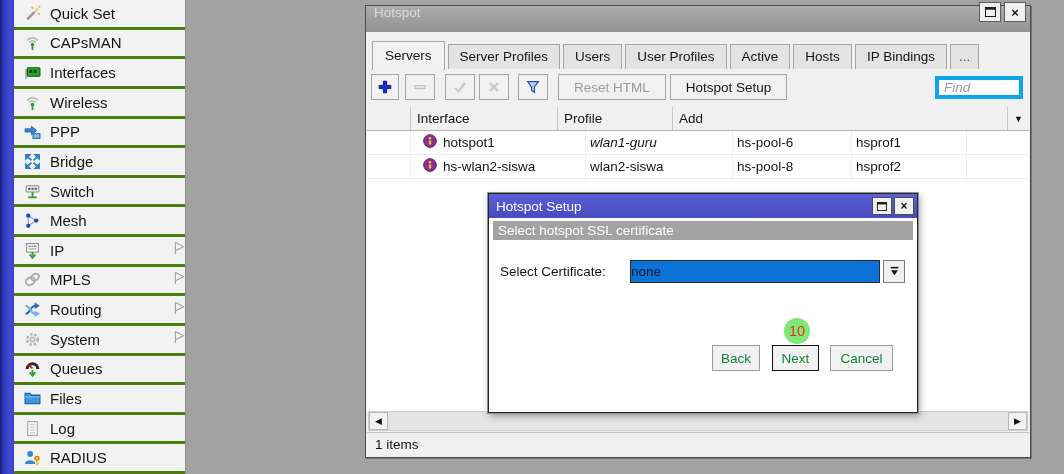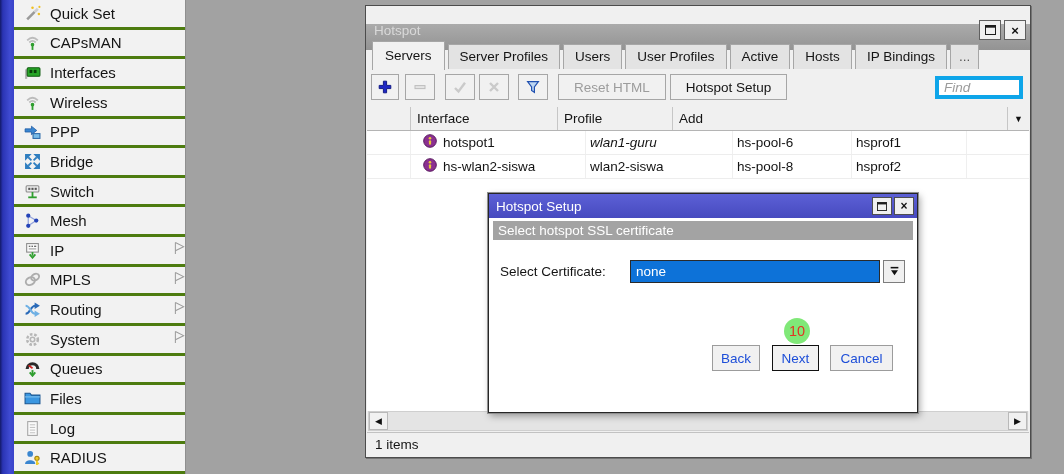--- a/index.html
+++ b/index.html
@@ -15,21 +15,21 @@
            border-bottom:3px solid #4d7c0f; cursor:default; }
   .sitem .slabel { font-size:15px; color:#141414; flex:1; }
   .sicon { width:18px; height:18px; display:flex; align-items:center; justify-content:center; }
   .sicon svg { width:17px; height:17px; }
   .sarrow svg { width:11px; height:13px; }
 
   
   .window { position:absolute; left:365px; top:5px; width:666px; height:453px; background:#f0f0f0;
             border:1px solid #4c4c4c; box-shadow:1px 1px 0 rgba(60,60,60,.45); }
   .titlebar { height:26px; background:linear-gradient(#ababab,#939393); display:flex; align-items:center;
-              padding:0 4px 14px 8px;margin-top:18px; }
+              padding:0 4px 14px 8px; }
   .titlebar .ttext { font-size:13.5px; color:#d9d9d9; }
   .winbtns { margin-left:auto; display:flex; gap:3px; }
   .wbtn { width:22px; height:20px; background:#f0f0f0; border:1px solid #5f5f5f; display:flex;
           align-items:center; justify-content:center; font-size:13px; font-weight:bold; color:#111; padding:0; }
   .wbtn svg { width:11px; height:10px; }
 
   .tabs { position:absolute; left:6px; top:33px; right:6px; height:30px; display:flex; align-items:flex-end; }
   .tab { background:#e3e3e3; border:1px solid #a6a6a6; border-bottom:none; padding:4px 11px 5px;
          font-size:13.5px; color:#141414; margin-right:3px; white-space:nowrap; }
   .tab.active { background:#f1f1f1; padding:6px 12px 7px; margin-bottom:-1px; z-index:2; }
@@ -81,28 +81,28 @@
   .dtitle .ttext { font-size:13.5px; color:#fff; }
   .dbtns { margin-left:auto; display:flex; gap:2px; }
   .dbtn { width:20px; height:18px; background:#f0f0f0; border:1px solid #4f4f4f; display:flex; align-items:center;
           justify-content:center; font-size:12px; font-weight:bold; color:#111; padding:0; }
   .dbtn svg { width:10px; height:9px; }
   .banner { margin:3px 4px 0; height:19px; background:#a3a3a3; color:#fff; font-size:13.5px;
             display:flex; align-items:center; padding-left:5px; }
   .dbody { position:relative; height:172px; background:#fff; }
   .certlabel { position:absolute; left:11px; top:24px; font-size:13.5px; color:#141414; }
   .combo { position:absolute; left:141px; top:20px; width:250px; height:23px; background:#0d72d8;
-           border:1px solid #2a2a2a; color:#ffffff; font-size:13.5px; display:flex; align-items:center; padding-left:5px; }
+           border:1px solid #2a2a2a; color:#0f172a; font-size:13.5px; display:flex; align-items:center; }
   .combobtn { position:absolute; left:394px; top:20px; width:22px; height:23px; background:#f0f0f0;
               border:1px solid #7d7d7d; display:flex; align-items:center; justify-content:center; padding:0; }
   .combobtn svg { width:11px; height:11px; }
   .badge { position:absolute; left:295px; top:78px; width:26px; height:26px; border-radius:50%;
            background:#80e878; color:#e03424; font-size:14.5px; display:flex; align-items:center; justify-content:center; }
   .dbutton { position:absolute; top:105px; height:26px; background:#f1f1f1; border:1px solid #9c9c9c;
-             font-size:13.5px; color:#1d4ed8; padding:0; }
+             font-size:13.5px; color:#15803d; padding:0; }
   .btn-back { left:223px; width:48px; }
   .btn-next { left:283px; width:47px; border:1.6px solid #111; }
   .btn-cancel { left:341px; width:63px; }
 </style>
 </head>
 <body>
 
 <aside class="sidebar">
   <div class="strip"></div>
   <div class="sitems">

